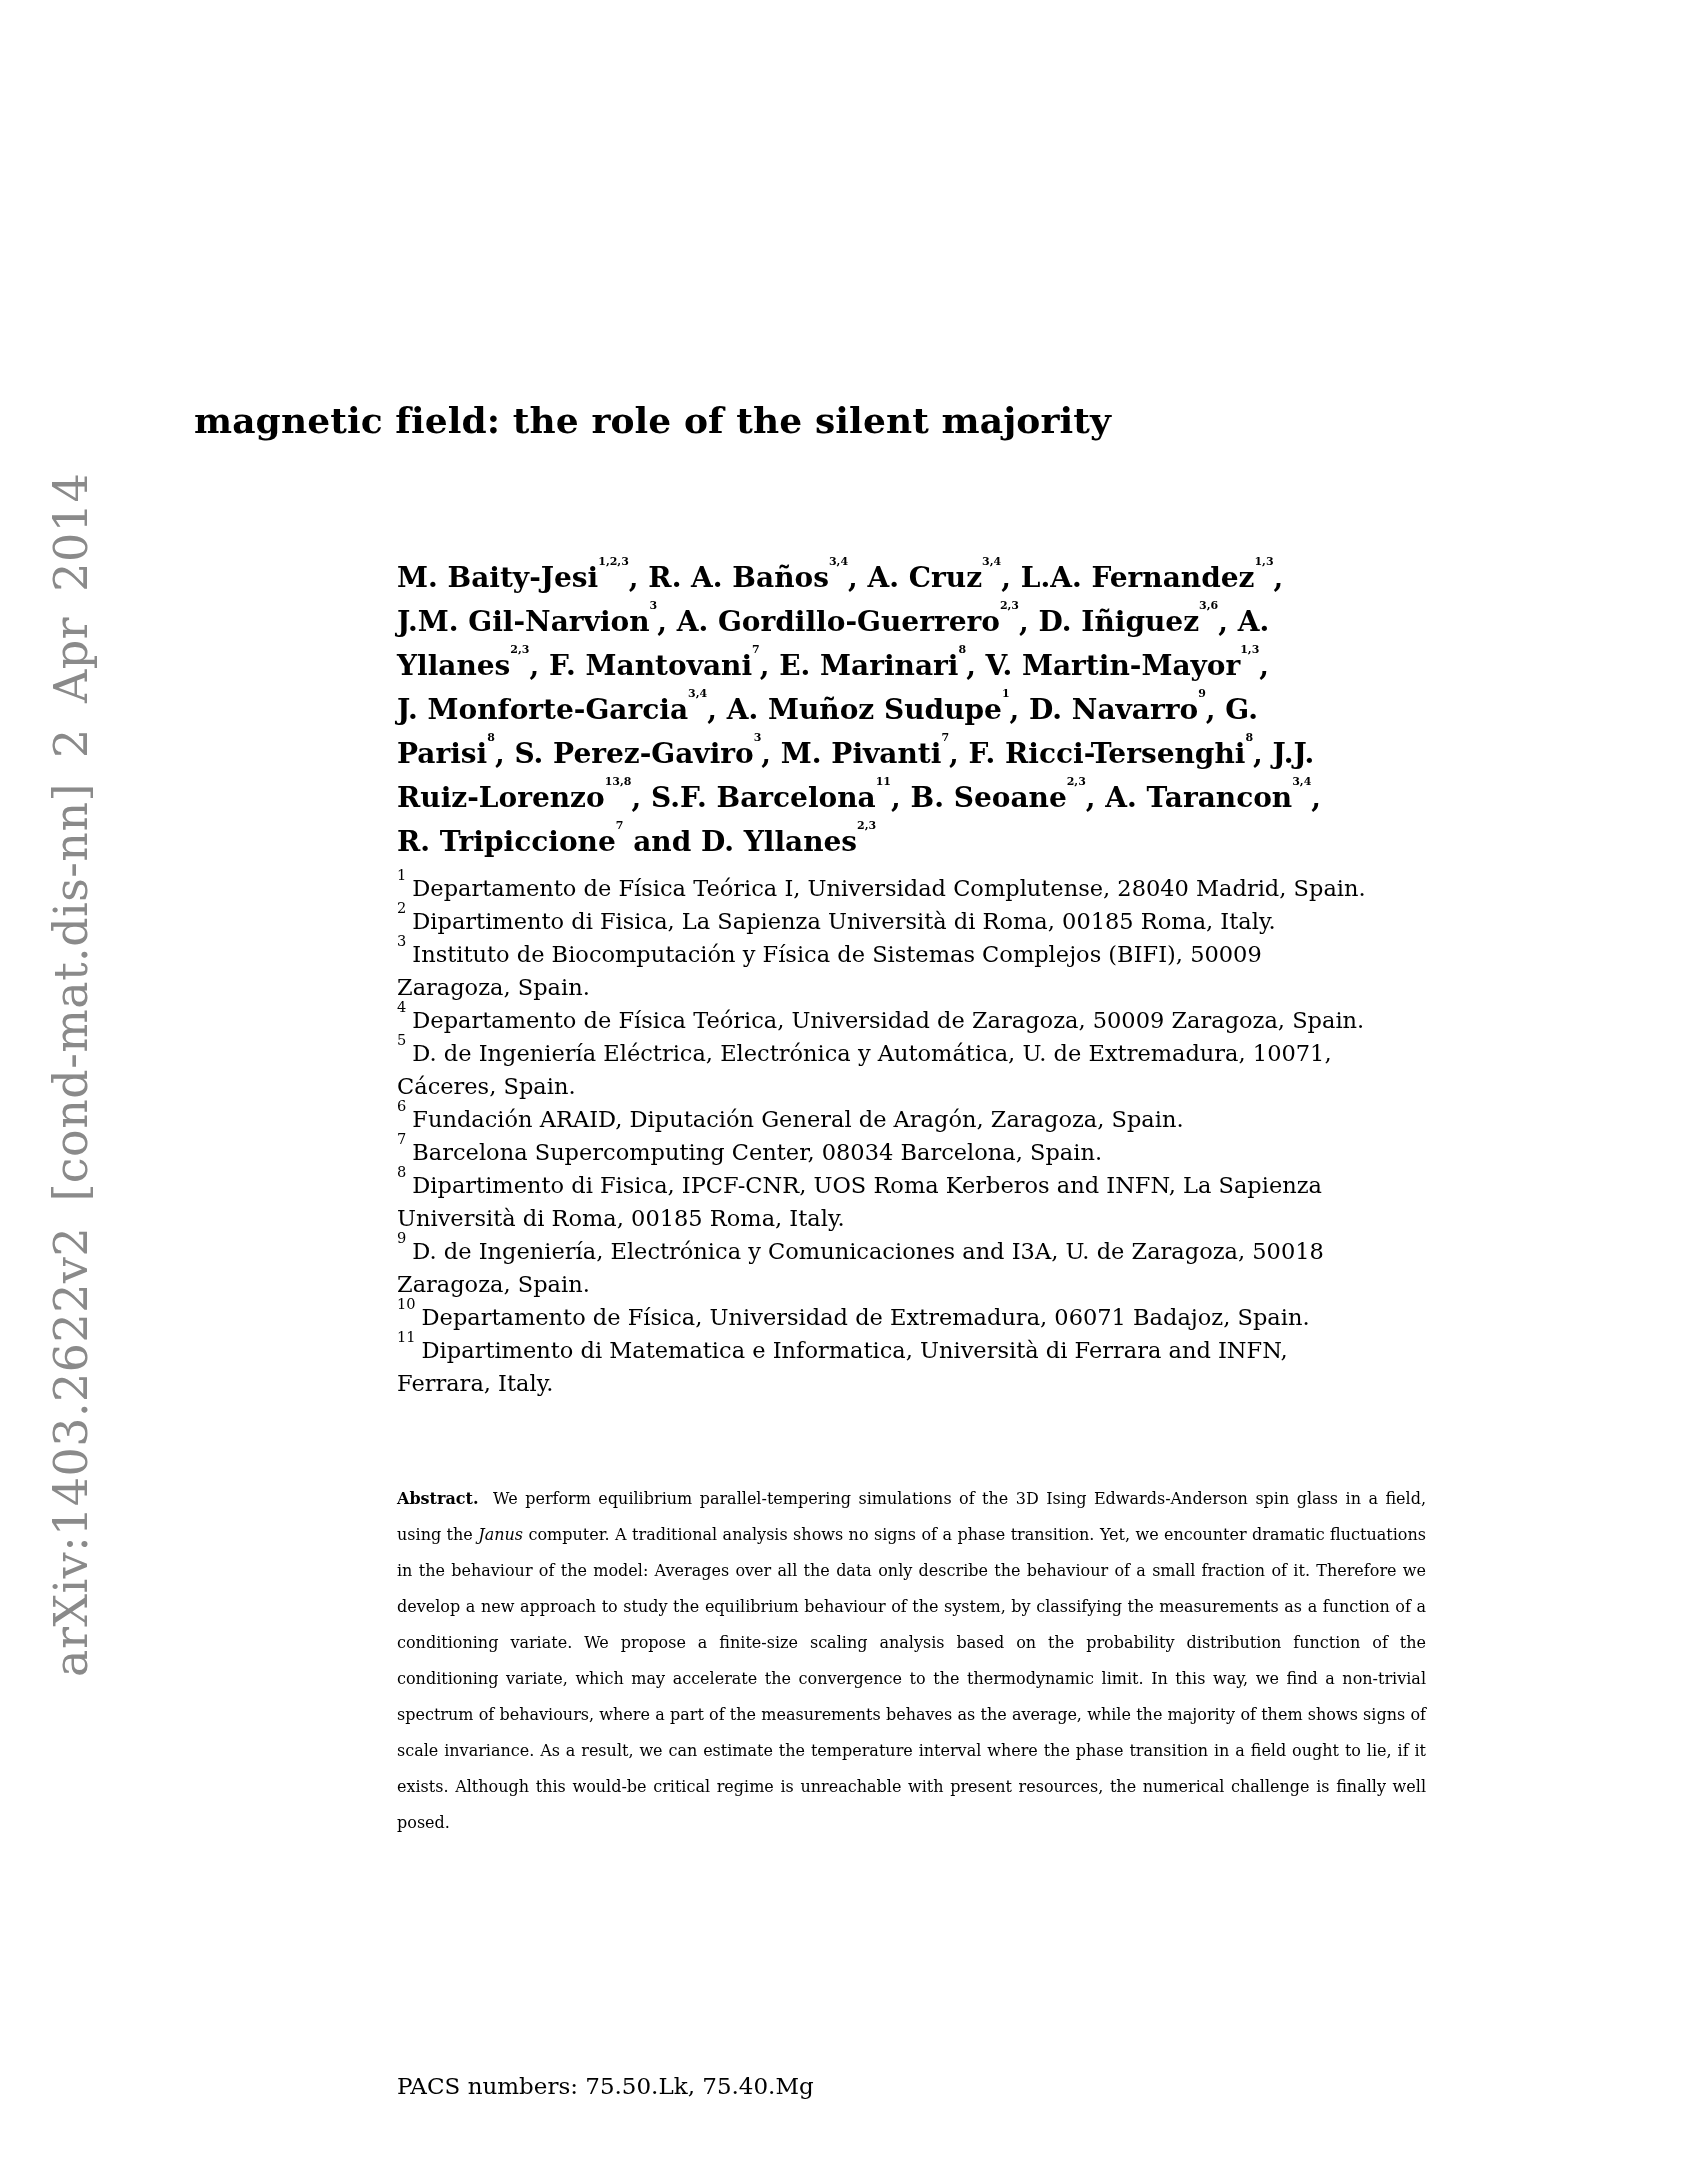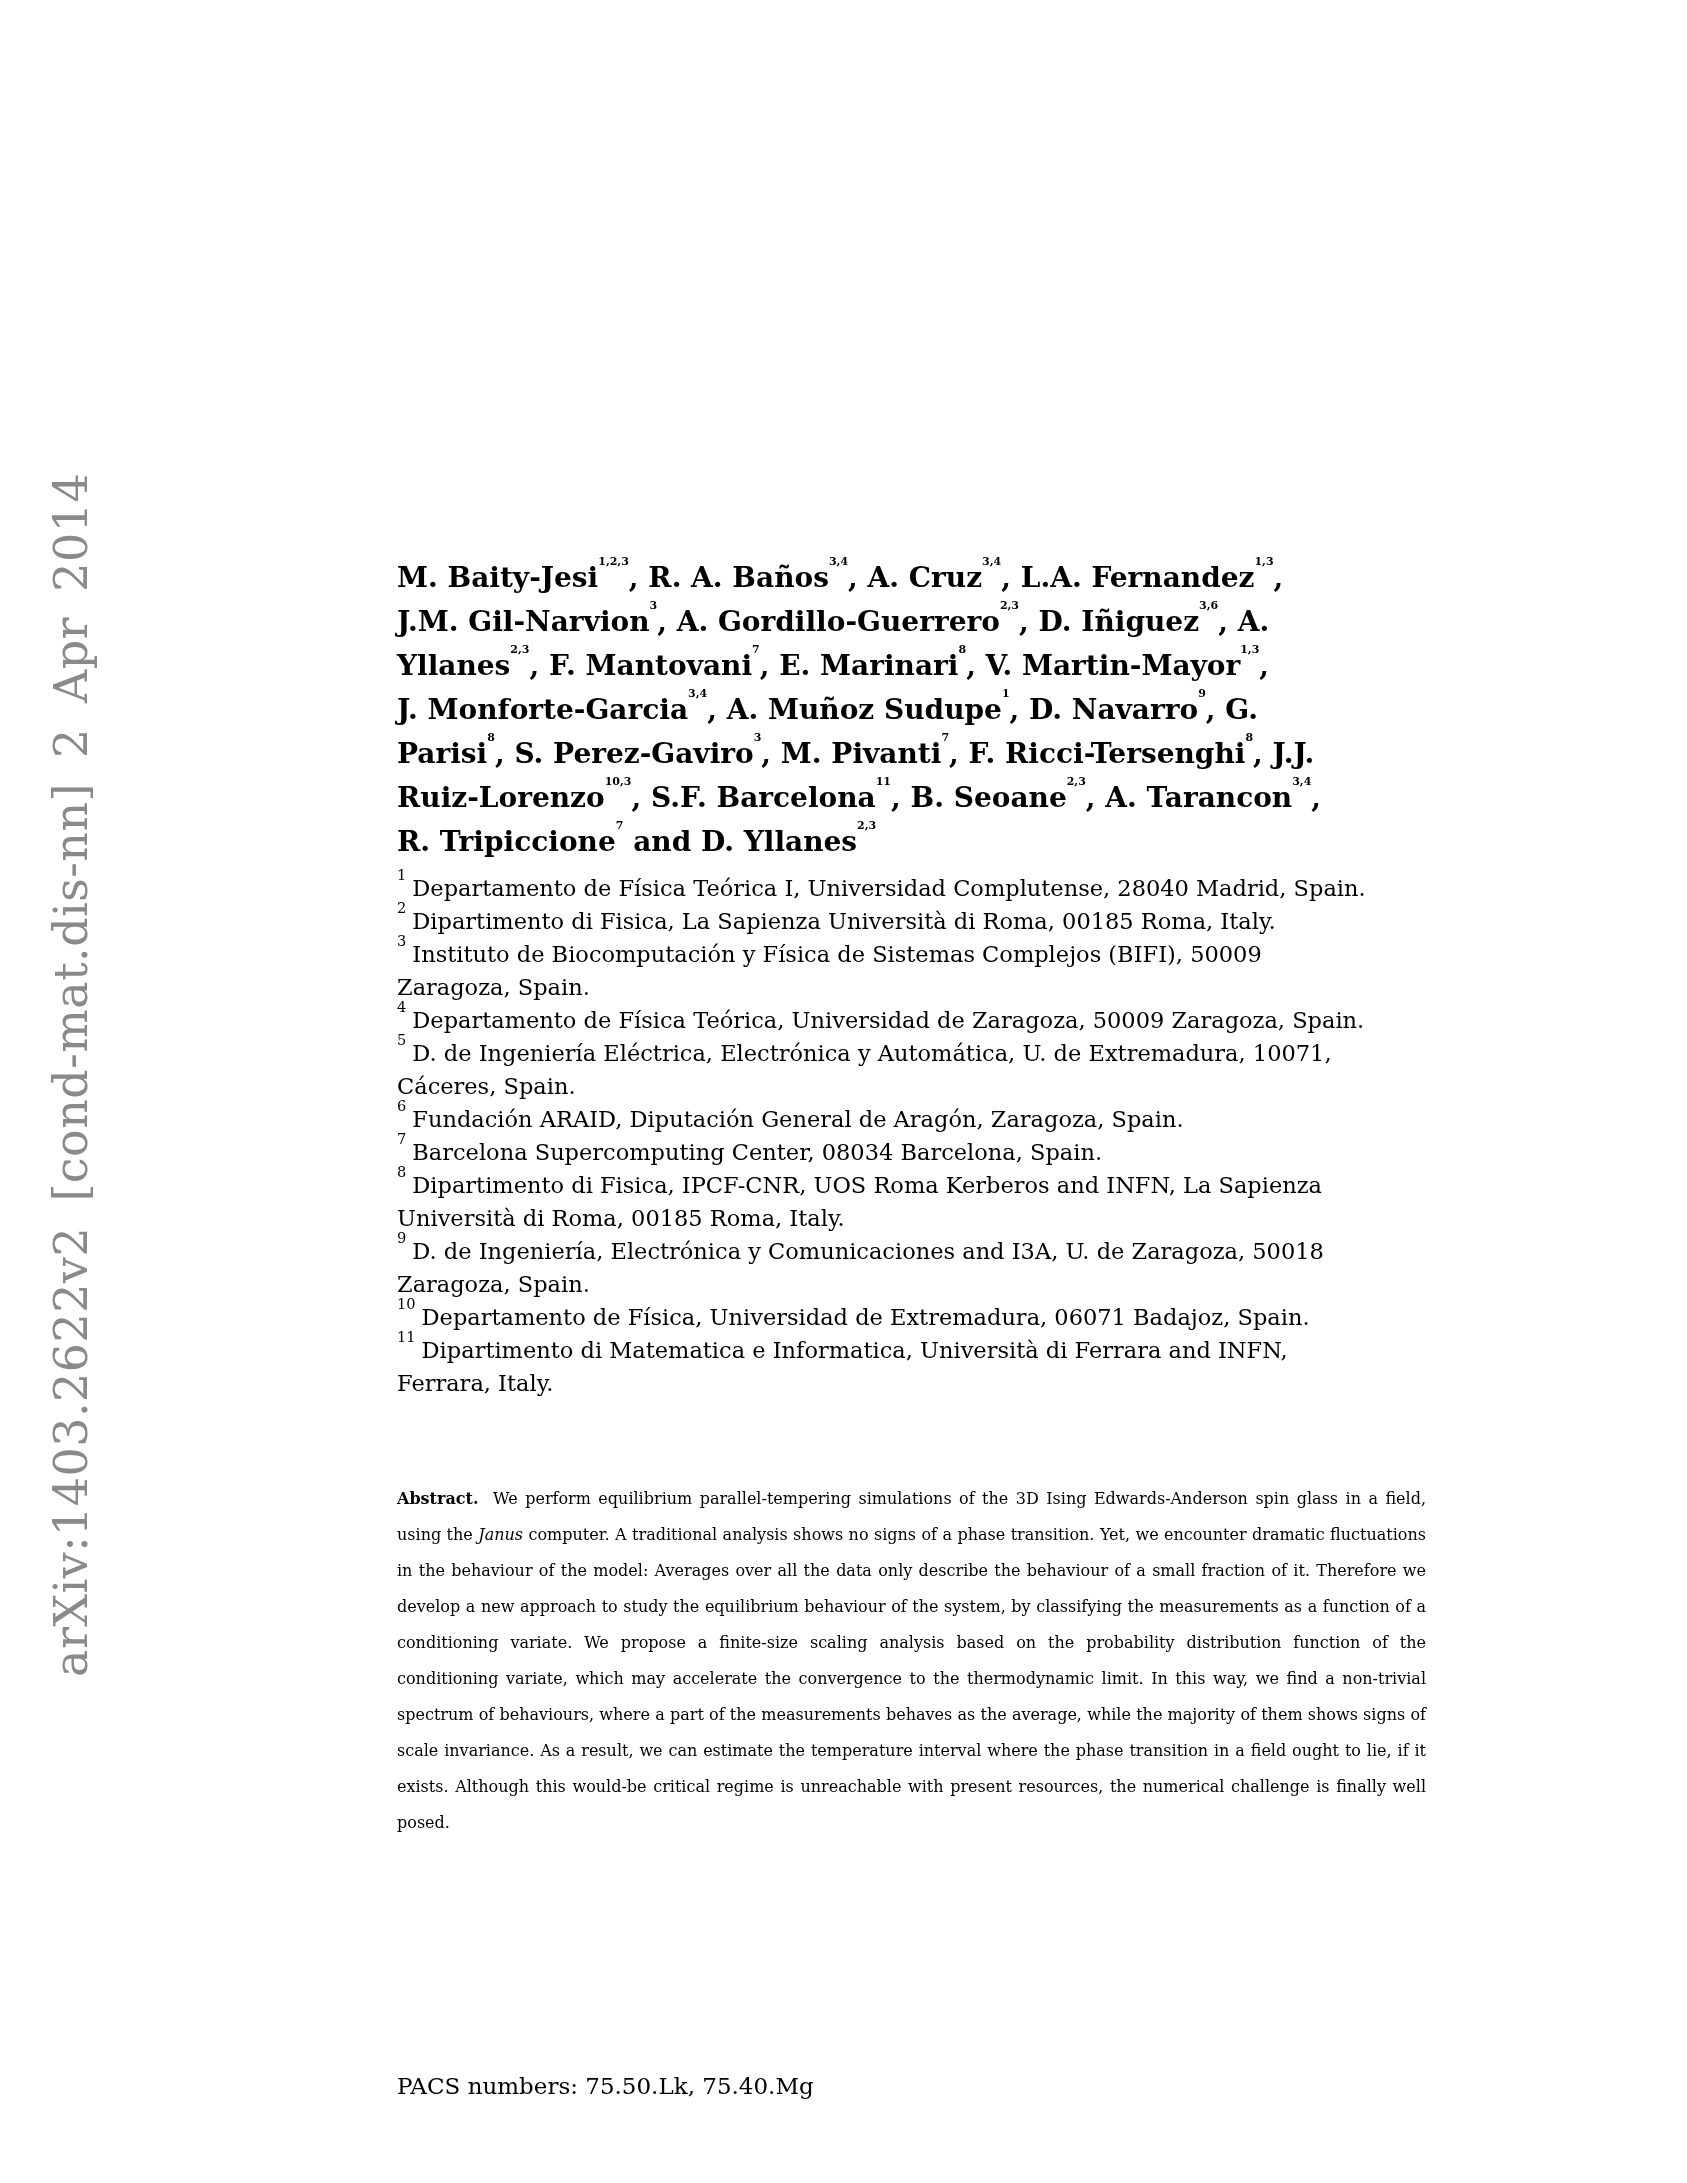--- a/index.html
+++ b/index.html
@@ -60,29 +60,30 @@
   .pacs { top:2070px; font-size:23px; line-height:33px; }
 </style>
 </head>
 <body>
 
 <div class="page">
 
   <div class="arxiv-stamp">arXiv:1403.2622v2 [cond-mat.dis-nn] 2 Apr 2014</div>
 
   <div class="title">
+    <div>magnetic field: the role of the silent majority</div>
   </div>
 
   <div class="col authors">
       <div class="author-line"><span>M. Baity-Jesi</span><sup>1,2,3</sup><span>, R. A. Baños</span><sup>3,4</sup><span>, A. Cruz</span><sup>3,4</sup><span>, L.A. Fernandez</span><sup>1,3</sup><span>,</span></div>
       <div class="author-line"><span>J.M. Gil-Narvion</span><sup>3</sup><span>, A. Gordillo-Guerrero</span><sup>2,3</sup><span>, D. Iñiguez</span><sup>3,6</sup><span>, A.</span></div>
       <div class="author-line"><span>Yllanes</span><sup>2,3</sup><span>, F. Mantovani</span><sup>7</sup><span>, E. Marinari</span><sup>8</sup><span>, V. Martin-Mayor</span><sup>1,3</sup><span>,</span></div>
       <div class="author-line"><span>J. Monforte-Garcia</span><sup>3,4</sup><span>, A. Muñoz Sudupe</span><sup>1</sup><span>, D. Navarro</span><sup>9</sup><span>, G.</span></div>
       <div class="author-line"><span>Parisi</span><sup>8</sup><span>, S. Perez-Gaviro</span><sup>3</sup><span>, M. Pivanti</span><sup>7</sup><span>, F. Ricci-Tersenghi</span><sup>8</sup><span>, J.J.</span></div>
-      <div class="author-line"><span>Ruiz-Lorenzo</span><sup>10,3</sup><span>, S.F. Barcelona</span><sup>11</sup><span>, B. Seoane</span><sup>2,3</sup><span>, A. Tarancon</span><sup>3,4</sup><span>,</span></div>
+      <div class="author-line"><span>Ruiz-Lorenzo</span><sup>13,8</sup><span>, S.F. Barcelona</span><sup>11</sup><span>, B. Seoane</span><sup>2,3</sup><span>, A. Tarancon</span><sup>3,4</sup><span>,</span></div>
       <div class="author-line"><span>R. Tripiccione</span><sup>7</sup><span> and D. Yllanes</span><sup>2,3</sup></div>
     </div>
 
   <div class="col affiliations">
       <div>
         <div><sup>1</sup>Departamento de Física Teórica I, Universidad Complutense, 28040 Madrid, Spain.</div>
       </div>
       <div>
         <div><sup>2</sup>Dipartimento di Fisica, La Sapienza Università di Roma, 00185 Roma, Italy.</div>
       </div>

